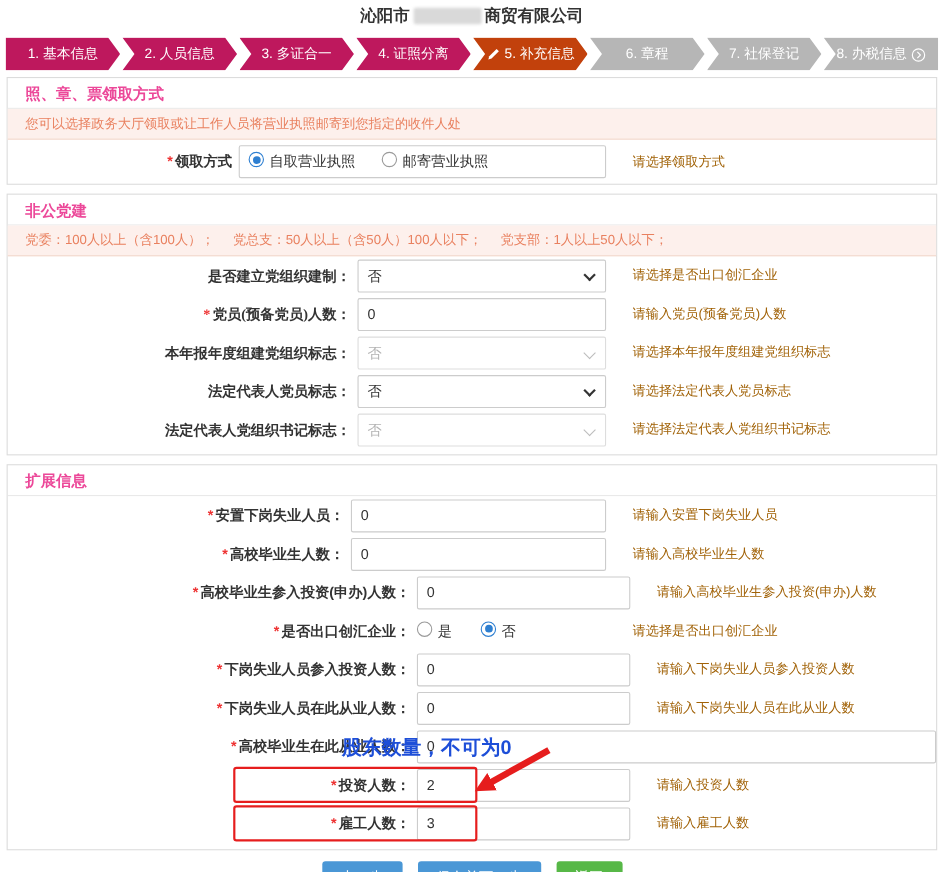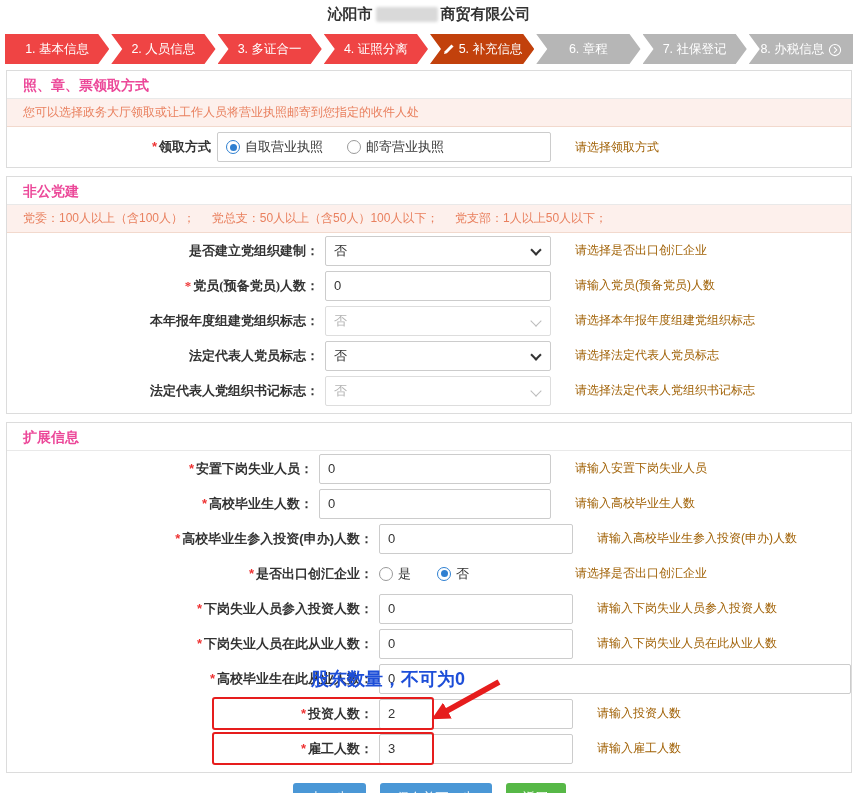--- a/index.html
+++ b/index.html
@@ -11,21 +11,21 @@
   }
   
   .title-bar { height: 26px; display:flex; align-items:center; justify-content:center; gap:3px;
     font-size:15px; font-weight:bold; color:#333; padding-top:2px; }
   .redacted-box { width:62px; height:15px; background:#d9d9d9; filter: blur(1.5px); border-radius:2px; }
 
   
   .steps { display:flex; margin:8px 5px 6px 5px; height:30px; }
   .step { flex:1 1 0; margin-left:2px; color:#fff; font-size:12.5px;
     display:flex; align-items:center; justify-content:center; gap:4px;
-    background:#ef4444;
+    background:#be185d;
     clip-path: polygon(0 0, calc(100% - 11px) 0, 100% 50%, calc(100% - 11px) 100%, 0 100%, 11px 50%);
   }
   .step:first-child { margin-left:0;
     clip-path: polygon(0 0, calc(100% - 11px) 0, 100% 50%, calc(100% - 11px) 100%, 0 100%); }
   .step:last-child {
     clip-path: polygon(0 0, 100% 0, 100% 100%, 0 100%, 11px 50%); }
   .step.active { background:#c2410c; }
   .step.upcoming { background:#b6b6b6; }
   .step .micon { width:13px; height:13px; display:inline-block; }
 
@@ -51,21 +51,21 @@
     display:flex; align-items:center; padding:0 8px; position:relative; font-size:13px; color:#333; }
   input.field-input { flex:1 1 auto; height:30px; border:1px solid #ccc; border-radius:2px;
     padding:0 8px; font-size:13px; color:#333; font-family:inherit; outline:none; }
   .select-box { cursor:pointer; }
   .chev { position:absolute; right:10px; top:9px; width:8px; height:8px;
     border-right:2px solid #333; border-bottom:2px solid #333; transform:rotate(45deg); }
   .select-box.disabled { border-color:#ddd; color:#b3b3b3; cursor:default; }
   .select-box.disabled .chev { border-color:#bcbcbc; border-width:1px; top:10px; }
 
   .radio-group { display:flex; align-items:center; gap:26px; }
-  .radio-opt { display:flex; align-items:center; gap:5px; cursor:pointer; font-size:13px; color:#333; }
+  .radio-opt { display:flex; align-items:flex-start; gap:5px; cursor:pointer; font-size:13px; color:#333; }
   .radio-ic { width:14px; height:14px; border-radius:50%; border:1px solid #9a9a9a; background:#fff; position:relative; flex:none; }
   .radio-ic.checked { border-color:#2e7fd1; }
   .radio-ic.checked::after { content:""; position:absolute; left:2.5px; top:2.5px; right:2.5px; bottom:2.5px;
     background:#2e7fd1; border-radius:50%; }
   .radio-plain { flex:1 1 auto; display:flex; align-items:center; }
 
   
   .hl-rect { position:absolute; left:205px; top:1px; width:222px; height:33px;
     border:2px solid #e61d1d; border-radius:3px; pointer-events:none; }
   .annotation-text { position:absolute; left:304px; top:244px; font-size:18px; font-weight:bold;

